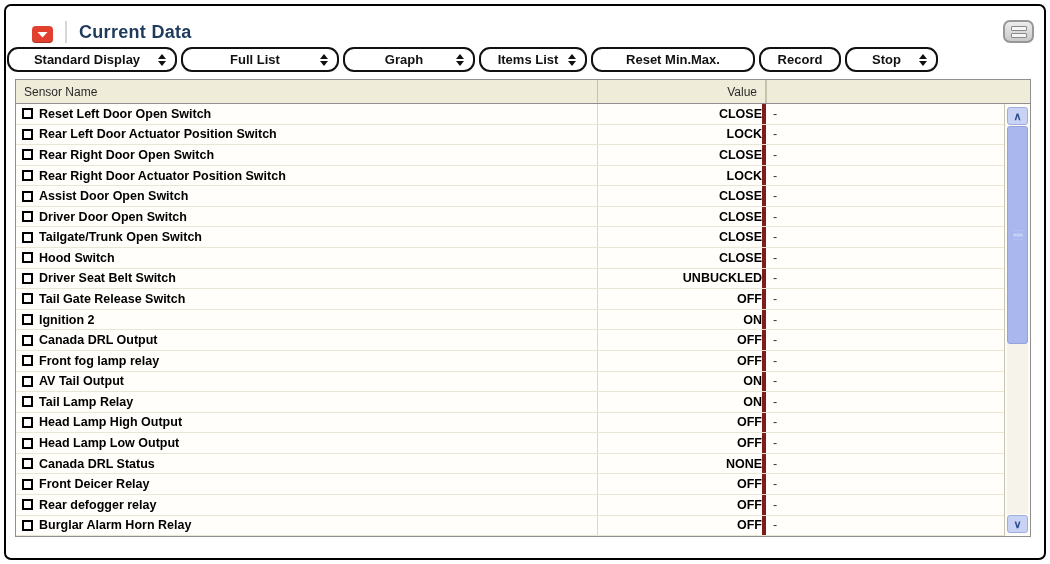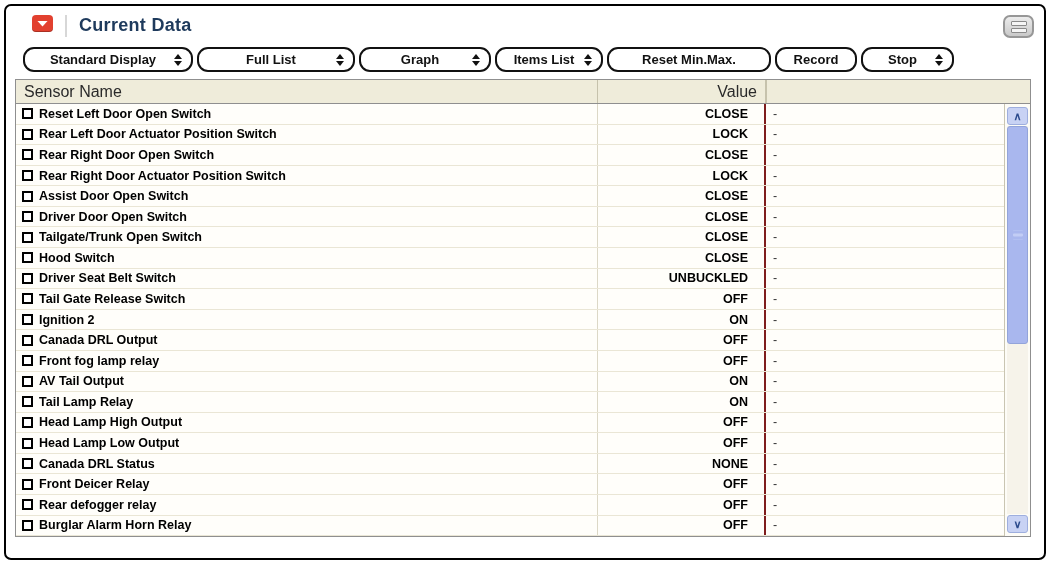--- a/index.html
+++ b/index.html
@@ -5,67 +5,67 @@
   * { box-sizing: border-box; margin: 0; padding: 0; }
   html,body { width:1050px; height:564px; background:#fff; font-family:"Liberation Sans", sans-serif; }
   .stage { position:relative; width:1050px; height:564px; background:#fff; overflow:hidden; }
 
   .window {
     position:absolute; left:4px; top:4px; width:1042px; height:556px;
     border:2.5px solid #000; border-radius:7px; background:#fff;
   }
 
   
-  .titlebar { position:absolute; left:26px; top:9px; right:10px; height:28px; display:flex; align-items:flex-start; }
+  .titlebar { position:absolute; left:26px; top:9px; right:10px; height:28px; display:flex; align-items:flex-end; }
   .collapse-btn {
     width:21px; height:17px; background:#e2402f; border-radius:4px;
     display:flex; align-items:center; justify-content:center; cursor:pointer; flex:0 0 auto;
     box-shadow: inset 0 -1px 0 rgba(0,0,0,.25);
   }
   .collapse-glyph { width:11px; height:6px; background:#fff; clip-path:polygon(0 0,100% 0,50% 100%); }
   .title-divider { width:2px; height:22px; background:#d7d7d7; margin:0 12px 0 12px; flex:0 0 auto; }
   .window-title { font-size:18px; font-weight:bold; color:#1e3a5c; letter-spacing:.3px; white-space:nowrap; }
   .layout-btn {
     margin-left:auto; width:31px; height:23px; border:2px solid #979797; border-radius:7px;
     background:linear-gradient(#ececec,#c9c9c9); display:flex; flex-direction:column;
     align-items:center; justify-content:center; gap:2px; cursor:pointer;
   }
   .layout-bar { width:16px; height:5px; background:#f5f5f5; border:1.5px solid #8a8a8a; border-radius:1px; }
 
   
-  .toolbar { position:absolute; left:17px; top:41px; height:26px; display:flex; gap:4px; }
+  .toolbar { position:absolute; left:1px; top:41px; height:26px; display:flex; gap:4px; }
   .tbtn {
     position:relative; height:25px; border:2px solid #111; border-radius:11px; background:#fff;
     display:flex; align-items:center; justify-content:center; cursor:pointer;
     font-size:13px; font-weight:bold; color:#111; padding:0 14px;
   }
   .tlab { white-space:nowrap; }
   .spin { position:absolute; right:9px; top:50%; transform:translateY(-50%);
           display:flex; flex-direction:column; align-items:center; gap:2px; }
   .spin .up { width:0; height:0; border-left:4px solid transparent; border-right:4px solid transparent; border-bottom:5px solid #111; }
   .spin .dn { width:0; height:0; border-left:4px solid transparent; border-right:4px solid transparent; border-top:5px solid #111; }
   .tbtn.has-spin .tlab { margin-right:10px; }
 
   
   .table { position:absolute; left:9px; top:73px; width:1016px; height:458px;
            border:1px solid #8f8f8f; background:#fffefa; display:flex; flex-direction:column; }
   .thead { display:flex; height:24px; flex:0 0 auto; background:#efecda; border-bottom:1px solid #8f8f8f;
-           font-size:16px; color:#2a2a2a; }
+           font-size:12px; color:#2a2a2a; }
   .th { display:flex; align-items:center; padding:0 8px; }
   .th-name  { width:582px; border-right:1px solid #c6c2ac; }
   .th-value { width:168px; justify-content:flex-end; border-right:1px solid #c6c2ac; }
   .th-unit  { width:214px; padding-left:6px; }
   .th-scroll{ width:52px; border-left:1px solid #c6c2ac; flex:1; }
 
   .tbody-wrap { position:relative; flex:1; display:flex; }
   .tbody { flex:1; display:flex; flex-direction:column; }
   .tr { flex:1; display:flex; align-items:center; border-bottom:1px solid #eae6d5; background:#fffefa; cursor:default; }
   .td { height:100%; display:flex; align-items:center; font-size:12.5px; font-weight:bold; color:#000; }
   .td-name  { width:582px; padding-left:6px; border-right:1px solid #dcd8c6; }
-  .td-value { width:168px; justify-content:flex-end; padding-right:16px; border-right:2px solid #7f1d1d; }
+  .td-value { width:168px; justify-content:flex-end; padding-right:0; border-right:4px solid #7f1d1d; }
   .td-unit  { width:214px; padding-left:7px; font-weight:normal; color:#333; }
   .checkbox { width:11px; height:11px; border:2px solid #000; background:#fff; margin-right:6px; flex:0 0 auto; cursor:pointer; }
 
   
   .scrollcol { position:relative; width:26px; flex:0 0 auto; border-left:1px solid #c9c5b2; background:#fdfcf7; }
   .sc-btn { position:absolute; left:2px; right:2px; height:18px; background:#c8d2f4;
             border:1px solid #9eaede; border-radius:3px; display:flex; align-items:center; justify-content:center;
             color:#2b4a8c; font-size:11px; font-weight:bold; line-height:1; cursor:pointer; }
   .sc-up { top:3px; }
   .sc-dn { bottom:3px; }

